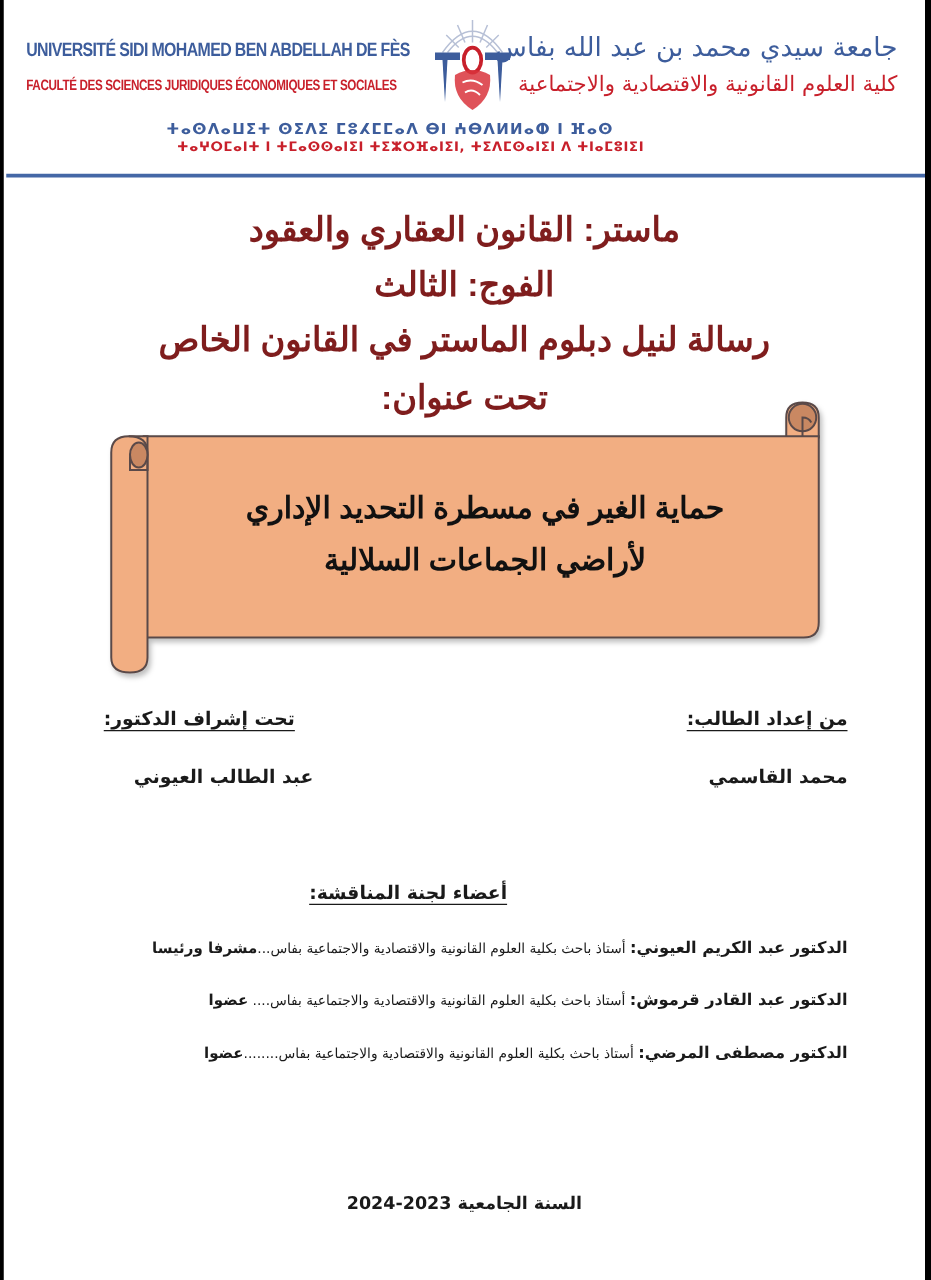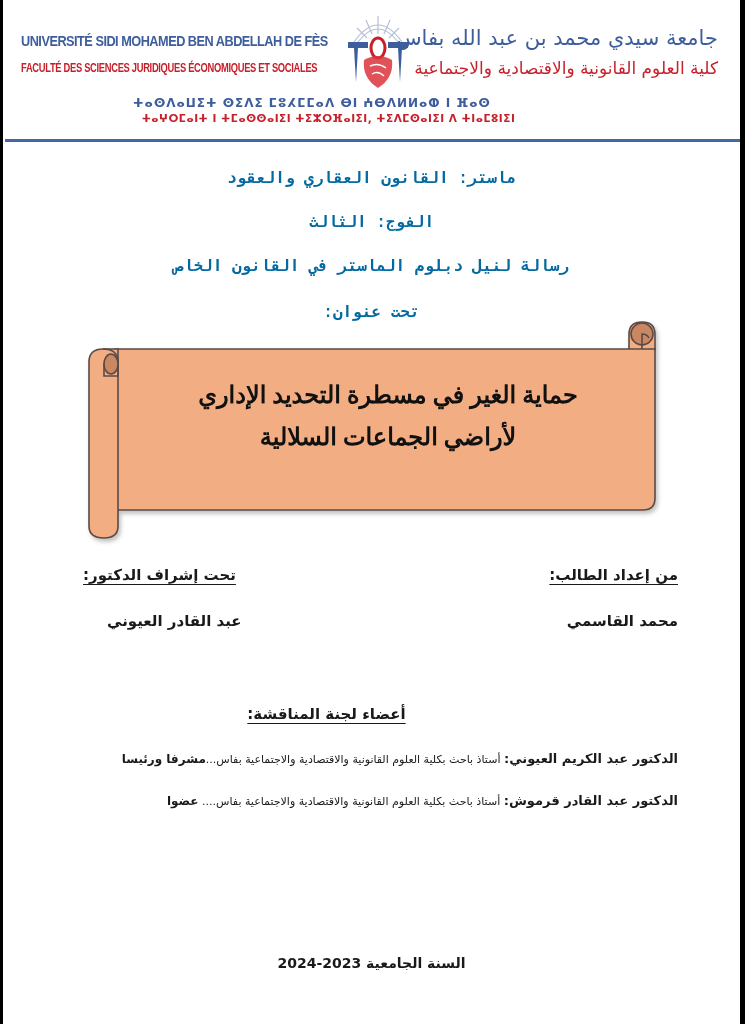--- a/index.html
+++ b/index.html
@@ -33,27 +33,27 @@
     font-family:"DejaVu Sans", sans-serif; font-weight:bold; font-size:12px; color:#3d5d9c; letter-spacing:1px; white-space:nowrap;
   }
   .tif2 {
     position:absolute; left:0; width:651px; top:112px; text-align:center;
     font-family:"DejaVu Sans", sans-serif; font-weight:bold; font-size:10.5px; color:#c8202b; letter-spacing:0.5px; white-space:nowrap;
   }
   .rule { position:absolute; left:2px; right:0; top:139px; height:3px; background:#4467a6; }
 
   .center-line {
     position:absolute; left:0; width:737px; text-align:center; direction:rtl;
-    font-family:Liberation Mono, monospace; font-weight:bold; color:#0369a1; font-size:16px;
+    font-family:Liberation Sans, sans-serif; font-weight:bold; color:#7f1d1d; font-size:27px;
   }
 
   .scroll { position:absolute; left:0; top:0; width:737px; height:560px; pointer-events:none; }
   .title-text {
     position:absolute; left:115px; width:540px; text-align:center; direction:rtl;
-    font-family:Liberation Serif, serif; font-weight:bold; font-size:24px; color:#111; line-height:38px;
+    font-family:Liberation Sans, sans-serif; font-weight:bold; font-size:24px; color:#111; line-height:38px;margin-top:12px;
   }
 
   .col-label {
     position:absolute; direction:rtl; font-family:"DejaVu Sans", sans-serif; font-weight:bold;
     font-size:15px; color:#1a1a1a; text-decoration:underline; text-underline-offset:4px; white-space:nowrap;
   }
   .col-name {
     position:absolute; direction:rtl; font-family:"DejaVu Sans", sans-serif; font-weight:bold;
     font-size:15px; color:#1a1a1a; white-space:nowrap;
   }
@@ -136,25 +136,28 @@
       <path d="M639 349 L639 334 Q644 334 646 338" fill="none"></path>
     </g>
   </svg>
 
   <div class="title-text" style="top:376px;">حماية الغير في مسطرة التحديد الإداري</div>
   <div class="title-text" style="top:418px;">لأراضي الجماعات السلالية</div>
 
   <div class="col-label" style="right:62px; top:566px;">من إعداد الطالب:</div>
   <div class="col-label" style="left:80px; top:566px;">تحت إشراف الدكتور:</div>
   <div class="col-name" style="right:62px; top:612px;">محمد القاسمي</div>
-  <div class="col-name" style="left:104px; top:612px;">عبد القادر العيوني</div>
+  <div class="col-name" style="left:104px; top:612px;">عبد الطالب العيوني</div>
 
   <div class="committee-title">أعضاء لجنة المناقشة:</div>
 
   <div class="member" style="top:751px;">
     <span class="mname">الدكتور عبد الكريم العيوني:</span><span> أستاذ باحث بكلية العلوم القانونية والاقتصادية والاجتماعية بفاس...</span><span class="mrole">مشرفا ورئيسا</span>
   </div>
   <div class="member" style="top:793px;">
     <span class="mname">الدكتور عبد القادر قرموش:</span><span> أستاذ باحث بكلية العلوم القانونية والاقتصادية والاجتماعية بفاس.... </span><span class="mrole">عضوا</span>
   </div>
+  <div class="member" style="top:835px;">
+    <span class="mname">الدكتور مصطفى المرضي:</span><span> أستاذ باحث بكلية العلوم القانونية والاقتصادية والاجتماعية بفاس........</span><span class="mrole">عضوا</span>
+  </div>
 
   <div class="year">السنة الجامعية 2023-2024</div>
 </div>
 
 </body></html>

